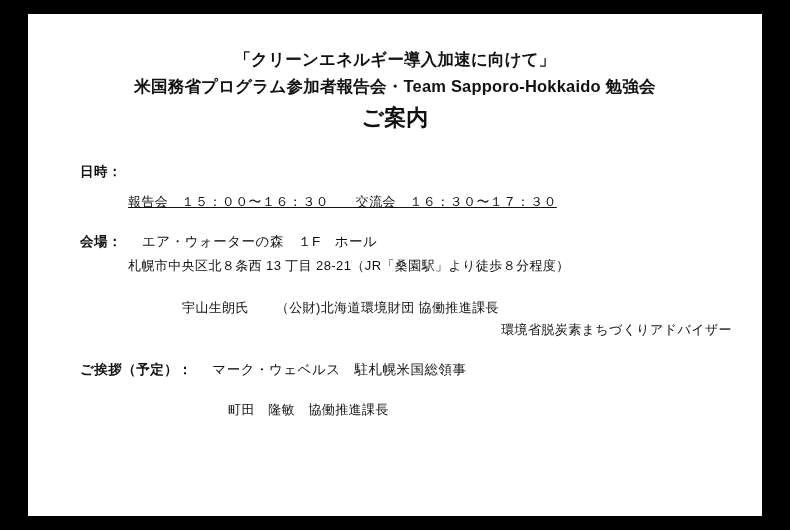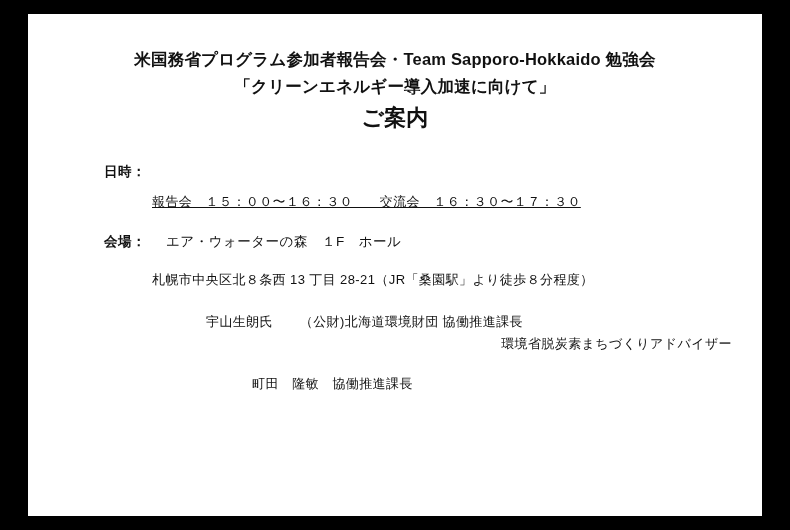--- a/index.html
+++ b/index.html
@@ -35,21 +35,21 @@
     line-height: 1.65;
   }
   .title-line.l2 {
     font-size: 16.5px;
   }
   .title-line.l3 {
     font-size: 22px;
   }
   .body-block {
     margin-top: 26px;
-    padding-left: 76px;
+    padding-left: 52px;
     padding-right: 30px;
     color: #111111;
   }
   .lbl {
     font-weight: bold;
     font-size: 13.5px;
     letter-spacing: 0.5px;
   }
   .val {
     font-size: 13.5px;
@@ -60,36 +60,36 @@
   }
   .line1 {
     display: flex;
     align-items: baseline;
   }
   .sub {
     font-size: 13px;
     letter-spacing: 0.4px;
   }
   .indent-1 { padding-left: 48px; margin-top: 12px; text-decoration: underline; }
-  .indent-2 { padding-left: 48px; margin-top: 20px; }
+  .indent-2 { padding-left: 48px; margin-top: 6px; }
   .indent-3 { padding-left: 102px; margin-top: 24px; }
   .indent-4 { padding-left: 102px; margin-top: 4px; text-align: right; }
   .indent-5 { padding-left: 148px; margin-top: 22px; }
   .gap-md { margin-top: 22px; }
   .sp { display: inline-block; width: 20px; }
   .sp-lg { display: inline-block; width: 44px; }
 </style>
 </head>
 <body>
 
 <div id="page">
 
   <div class="title-block">
+    <div class="title-line l2">「クリーンエネルギー導入加速に向けて」</div>
     <div class="title-line l1">米国務省プログラム参加者報告会・Team Sapporo-Hokkaido 勉強会</div>
-    <div class="title-line l2">「クリーンエネルギー導入加速に向けて」</div>
     <div class="title-line l3">ご案内</div>
   </div>
 
   <div class="body-block">
 
     <div class="sect gap-md">
       <div class="line1">
         <span class="lbl">日時：</span>
         <span class="sp"></span>
       </div>
@@ -104,17 +104,22 @@
       </div>
       <div class="indent-2 sub">札幌市中央区北８条西 13 丁目 28-21（JR「桑園駅」より徒歩８分程度）</div>
     </div>
 
     <div class="sect gap-md">
       <div class="indent-3 sub">宇山生朗氏　　（公財)北海道環境財団 協働推進課長</div>
       <div class="indent-4 sub">環境省脱炭素まちづくりアドバイザー</div>
     </div>
 
     <div class="sect gap-md">
+      <div class="line1">
+        <span class="lbl">ご挨拶（予定）：</span>
+        <span class="sp"></span>
+        <span class="val">マーク・ウェベルス　駐札幌米国総領事</span>
+      </div>
       <div class="indent-5 sub">町田　隆敏　協働推進課長</div>
     </div>
 
   </div>
 </div>
 
 </body></html>

